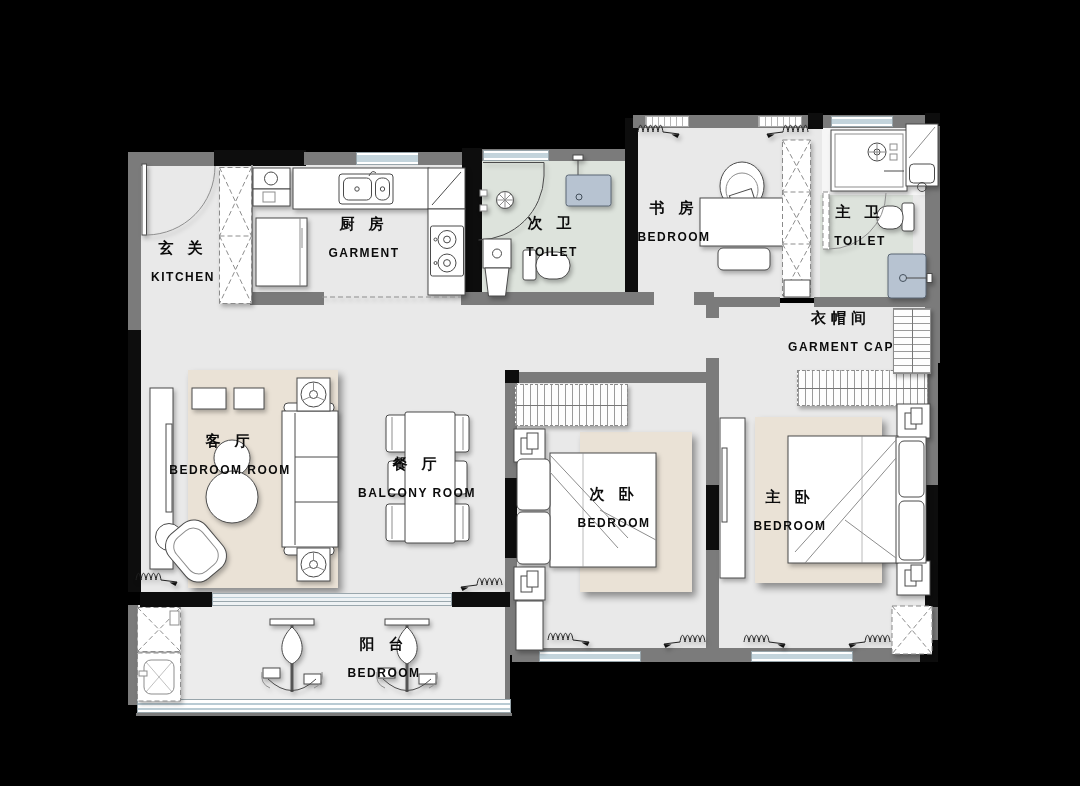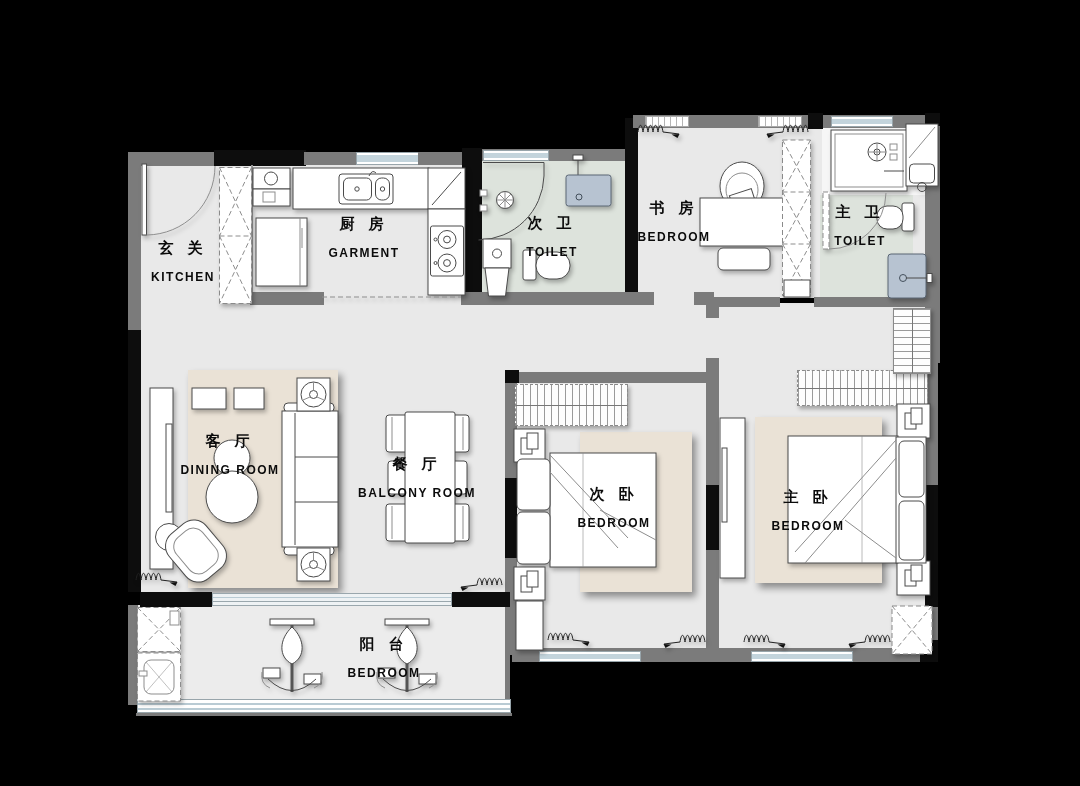--- a/index.html
+++ b/index.html
@@ -389,33 +389,37 @@
     <div class="en">TOILET</div>
   </div>
   <div class="room-label" style="left:674px;top:221px">
     <div class="zh">书 房</div>
     <div class="en">BEDROOM</div>
   </div>
   <div class="room-label" style="left:860px;top:225px">
     <div class="zh">主 卫</div>
     <div class="en">TOILET</div>
   </div>
+  <div class="room-label" style="left:841px;top:331px">
+    <div class="zh">衣帽间</div>
+    <div class="en">GARMENT CAP</div>
+  </div>
   <div class="room-label" style="left:230px;top:454px">
     <div class="zh">客 厅</div>
-    <div class="en">DINING ROOM</div>
+    <div class="en">BEDROOM ROOM</div>
   </div>
   <div class="room-label" style="left:417px;top:477px">
     <div class="zh">餐 厅</div>
     <div class="en">BALCONY ROOM</div>
   </div>
   <div class="room-label" style="left:614px;top:507px">
     <div class="zh">次 卧</div>
     <div class="en">BEDROOM</div>
   </div>
-  <div class="room-label" style="left:808px;top:510px">
+  <div class="room-label" style="left:790px;top:510px">
     <div class="zh">主 卧</div>
     <div class="en">BEDROOM</div>
   </div>
   <div class="room-label" style="left:384px;top:657px">
     <div class="zh">阳 台</div>
     <div class="en">BEDROOM</div>
   </div>
 
 </div>
 

